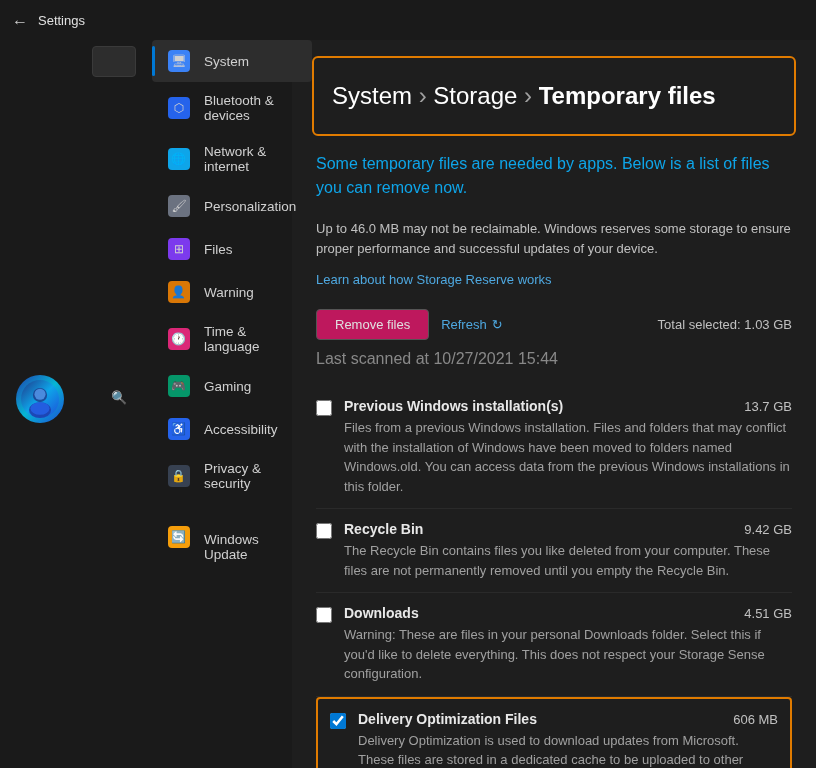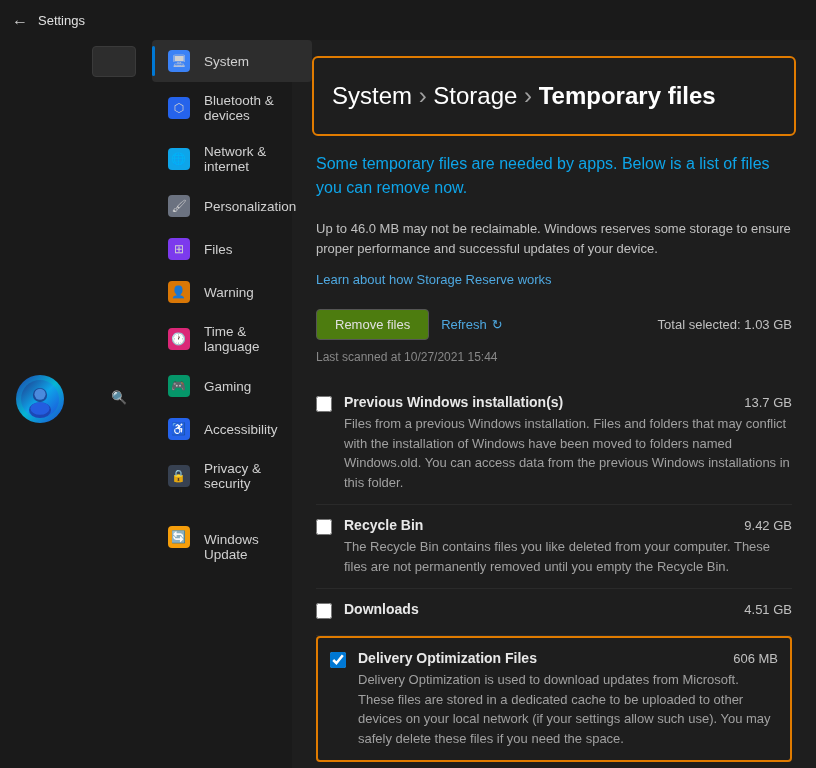--- a/index.html
+++ b/index.html
@@ -193,21 +193,21 @@
 
     .action-bar {
       display: flex;
       align-items: center;
       gap: 12px;
       margin-bottom: 10px;
       margin-top: 4px;
     }
 
     .btn-remove {
-      background: #4d7c0f;
+      background: #be185d;
       border: 1px solid #555;
       color: #e0e0e0;
       padding: 7px 18px;
       border-radius: 4px;
       font-size: 13px;
       cursor: pointer;
     }
 
     .btn-refresh {
       background: transparent;
@@ -220,21 +220,21 @@
       gap: 5px;
     }
 
     .total-selected {
       margin-left: auto;
       font-size: 13px;
       color: #c0c0c0;
     }
 
     .scan-time {
-      font-size: 12px;
+      font-size: 16px;
       color: #888;
       margin-bottom: 18px;
     }
 
     
     .file-item {
       display: flex;
       align-items: flex-start;
       gap: 12px;
       padding: 12px 0;
@@ -436,20 +436,21 @@
   </div>
           <div class="file-item">
     <div class="checkbox-wrapper">
       <input type="checkbox" style="accent-color: rgb(0, 120, 212);">
     </div>
     <div class="file-info">
       <div class="file-header">
         <span class="file-name">Downloads</span>
         <span class="file-size">4.51 GB</span>
       </div>
+      <div class="file-desc">Warning: These are files in your personal Downloads folder. Select this if you'd like to delete everything. This does not respect your Storage Sense configuration.</div>
     </div>
   </div>
           <div class="file-item highlighted">
     <div class="checkbox-wrapper">
       <input type="checkbox" checked="" style="accent-color: rgb(0, 120, 212);">
     </div>
     <div class="file-info">
       <div class="file-header">
         <span class="file-name">Delivery Optimization Files</span>
         <span class="file-size">606 MB</span>

